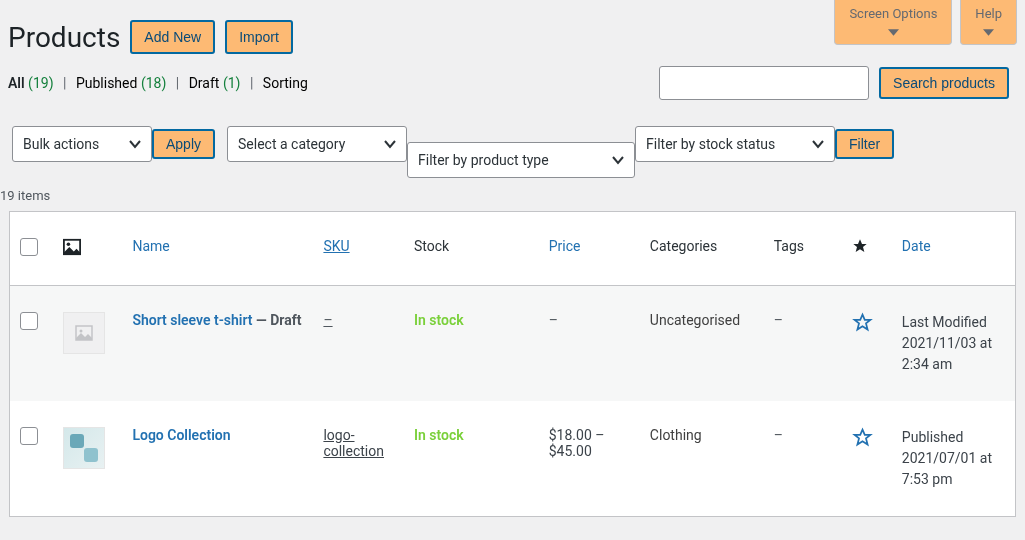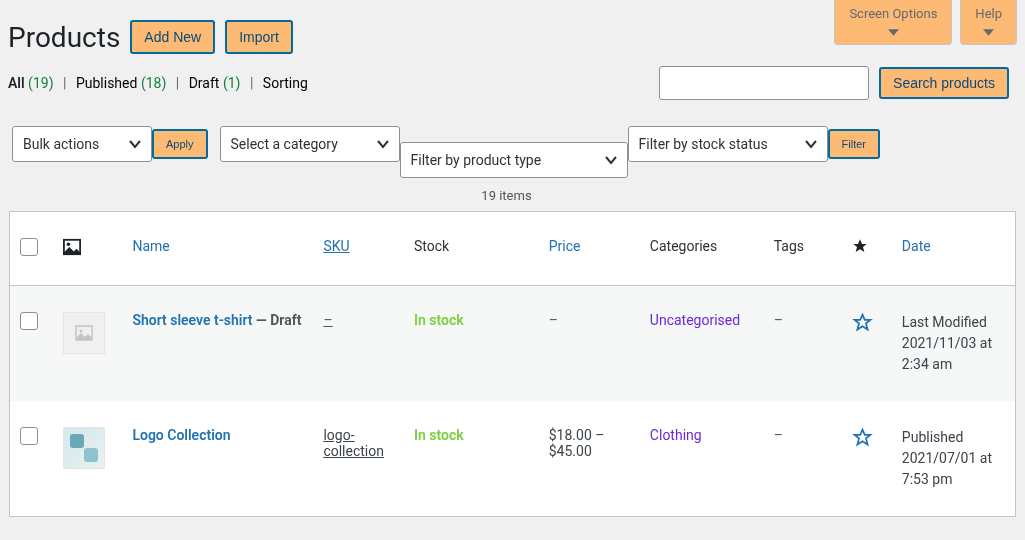--- a/index.html
+++ b/index.html
@@ -51,21 +51,21 @@
     align-items: center;
     border: 2px solid #0369a1;
     background: #fdba74;
     color: #0a4b78;
     border-radius: 3px;
     padding: 6px 12px;
     font-size: 14px;
     cursor: pointer;
     height: 32px;
   }
-  .btn-secondary.small { height: 30px; padding: 5px 12px; font-size: 11px;}
+  .btn-secondary.small { height: 30px; padding: 5px 12px; font-size: 14px;}
   .header-row .btn-secondary { font-size: 14px; height: 34px; }
 
   .subsub {
     padding: 4px 8px 10px 8px;
     font-size: 14px;
     display:flex;
     align-items:center;
     justify-content:space-between;
   }
   .subsub-left a { color:#000000; text-decoration:none; }
@@ -98,21 +98,21 @@
     border-radius:3px;
     height:36px;
     padding:0 10px;
     font-size:14px;
     color:#2c3338;
     cursor:pointer;
     gap:14px;
   }
   .select-shell svg { width:12px; height:12px; fill:#2c3338;}
 
-  .itemcount { text-align:center; padding: 2px 12px 8px 0; font-size:13px; color:#50575e;}
+  .itemcount { text-align:left; padding: 2px 12px 8px 0; font-size:13px; color:#50575e;}
 
   table.products {
     width: calc(100% - 18px);
     margin: 0 9px;
     border-collapse: collapse;
     background:#fff;
     border:1px solid #c3c4c7;
   }
   table.products th, table.products td {
     text-align:left;
@@ -146,21 +146,21 @@
   .thumb.placeholder svg { width:20px;height:20px;fill:#c3c4c7;}
   .thumb.logo {
     background:linear-gradient(135deg,#d4e8ea 0%, #e8f1f2 100%);
     position:relative;overflow:hidden;
   }
   .thumb.logo::before{content:"";position:absolute;width:14px;height:14px;background:#6aa8b8;border-radius:3px;top:6px;left:6px;}
   .thumb.logo::after{content:"";position:absolute;width:14px;height:14px;background:#8fc2ce;border-radius:3px;bottom:6px;right:6px;}
   a.rowlink { color:#2271b1; text-decoration:none; font-weight:600;}
   .draft { color:#50575e; font-weight:700;}
   .instock { color:#7ad03a; font-weight:600;}
-  .catlink { color:#6d28d9; text-decoration:none;}
+  .catlink { color:#404040; text-decoration:none;}
   .star-th svg { width:16px;height:16px;fill:#1d2327;}
   .star-cell svg { width:21px;height:21px;fill:none;stroke:#2271b1;stroke-width:2;}
   .thumb-icon-th svg { width:18px;height:18px;fill:#1d2327;}
   .catcell, .datecell { color:#3c434a;}
   .datecell { line-height:1.5;}
   .dash { color:#50575e;}
 </style>
 </head>
 <body>
 

